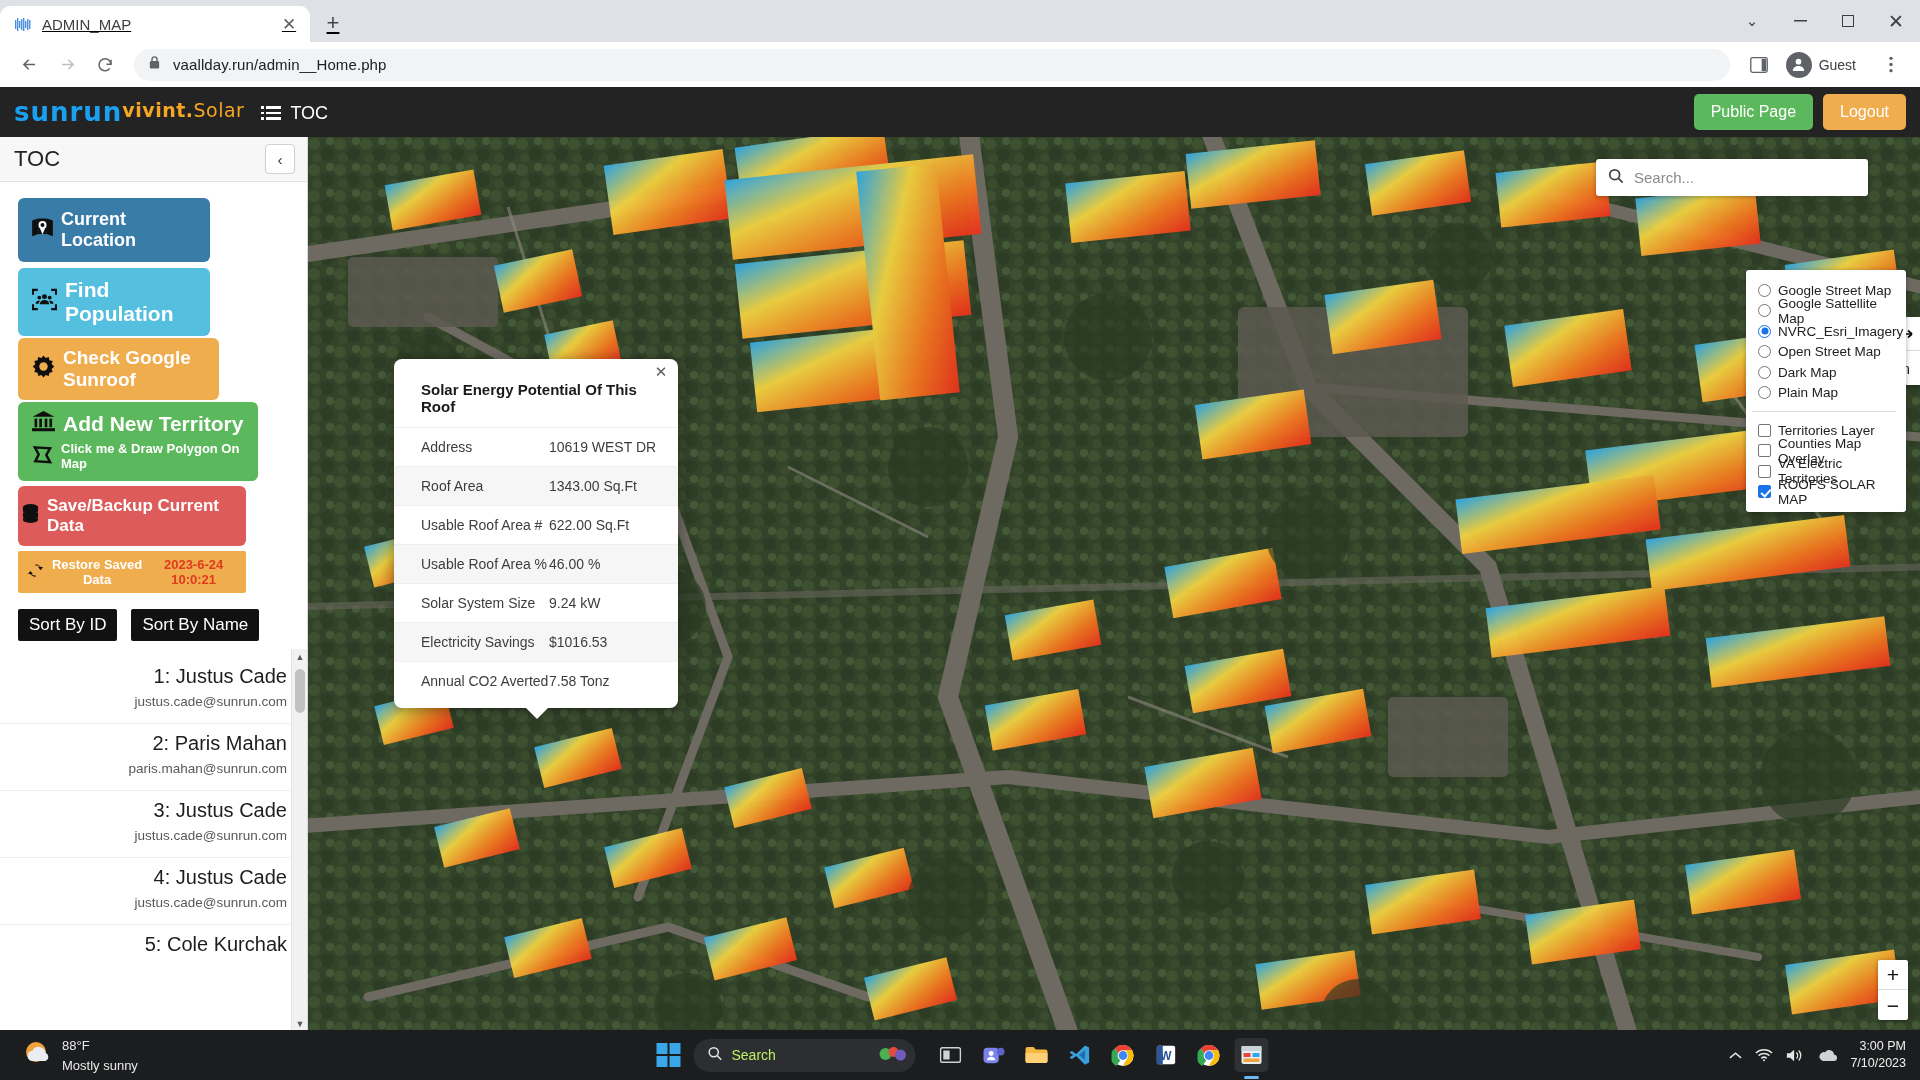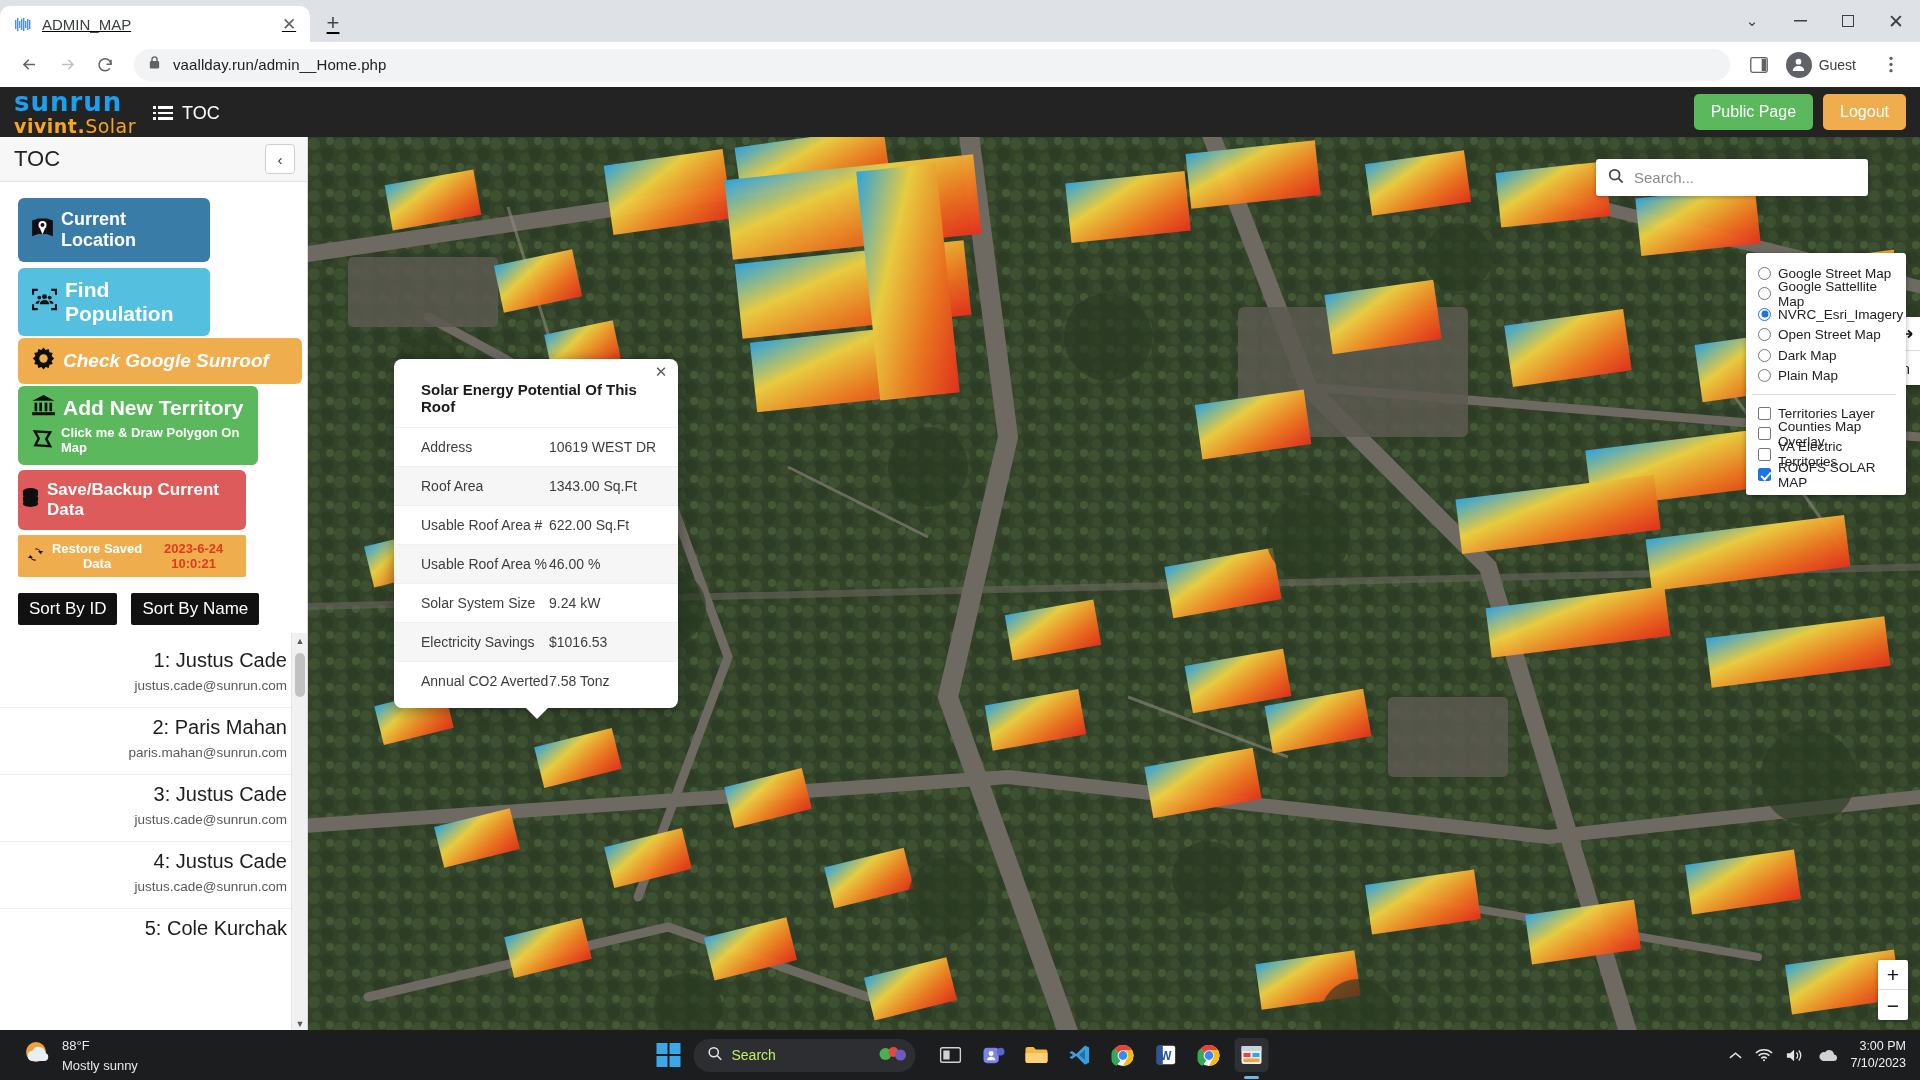--- a/index.html
+++ b/index.html
@@ -74,21 +74,21 @@
     width: 26px; height: 26px; border-radius: 50%; background: #5f6368;
     display: flex; align-items: center; justify-content: center;
   }
   .profile-name { font-size: 14px; color: #3c4043; }
 
   
   .app-header {
     height: 50px; background: #232323; display: flex; align-items: center;
     padding: 0 14px; position: relative;
   }
-  .brand { display: flex; flex-direction: column; line-height: 1; margin-right: 22px; }
+  .brand { display: flex; flex-direction: row; line-height: 1; margin-right: 22px; }
   .brand-sunrun {
     font-size: 26px; font-weight: 700; color: #1b9ff0; letter-spacing: 1px;
     font-family: "DejaVu Sans", sans-serif;
   }
   .brand-vivint {
     font-size: 19px; font-weight: 700; color: #f5a623; letter-spacing: 0.5px;
     margin-top: 2px; font-family: "DejaVu Sans", sans-serif;
   }
   .brand-vivint .sol { color: #f5a623; font-weight: 400; }
   .toc-link {
@@ -145,21 +145,21 @@
   .act-current {
     background: #3a7ca8; padding: 11px 14px; font-size: 18px; font-weight: 700;
     width: 192px; margin-bottom: 6px;
   }
   .act-find {
     background: #55bfe0; padding: 10px 14px; font-size: 21px; font-weight: 700;
     width: 192px; margin-bottom: 2px;
   }
   .act-sunroof {
     background: #f0ad4e; padding: 9px 14px; font-size: 19px; font-weight: 700;
-    width: 284px; margin-bottom: 2px; font-style: italic;
+    width: 201px; margin-bottom: 2px;
   }
   .act-territory {
     background: #5cb85c; padding: 9px 14px 10px 14px; width: 240px;
     display: block; margin-bottom: 5px;
   }
   .terr-line1 {
     display: flex; align-items: center; gap: 8px; font-size: 21px;
     font-weight: 700; color: #fff;
   }
   .terr-line2 {
@@ -233,21 +233,21 @@
   .scale-bar {
     height: 34px; display: flex; align-items: center; justify-content: center;
     font-size: 17px; color: #222; border-bottom: 1px solid #dcdcdc;
   }
   .scale-unit {
     height: 34px; display: flex; align-items: center; justify-content: center;
     font-size: 15px; color: #222;
   }
 
   .layer-panel {
-    position: absolute; top: 116px; right: 14px; width: 160px;
+    position: absolute; top: 133px; right: 14px; width: 160px;
     background: #fff; border-radius: 3px; padding: 10px 10px 10px 12px;
     box-shadow: 0 1px 5px rgba(0,0,0,.35);
   }
   .layer-row {
     display: flex; align-items: center; gap: 7px; height: 20.5px;
     font-size: 13.5px; color: #222;
   }
   .layer-sep { height: 1px; background: #dcdcdc; margin: 8px 0 8px -6px; }
   .radio {
     width: 13px; height: 13px; border-radius: 50%; border: 1.5px solid #767676;

